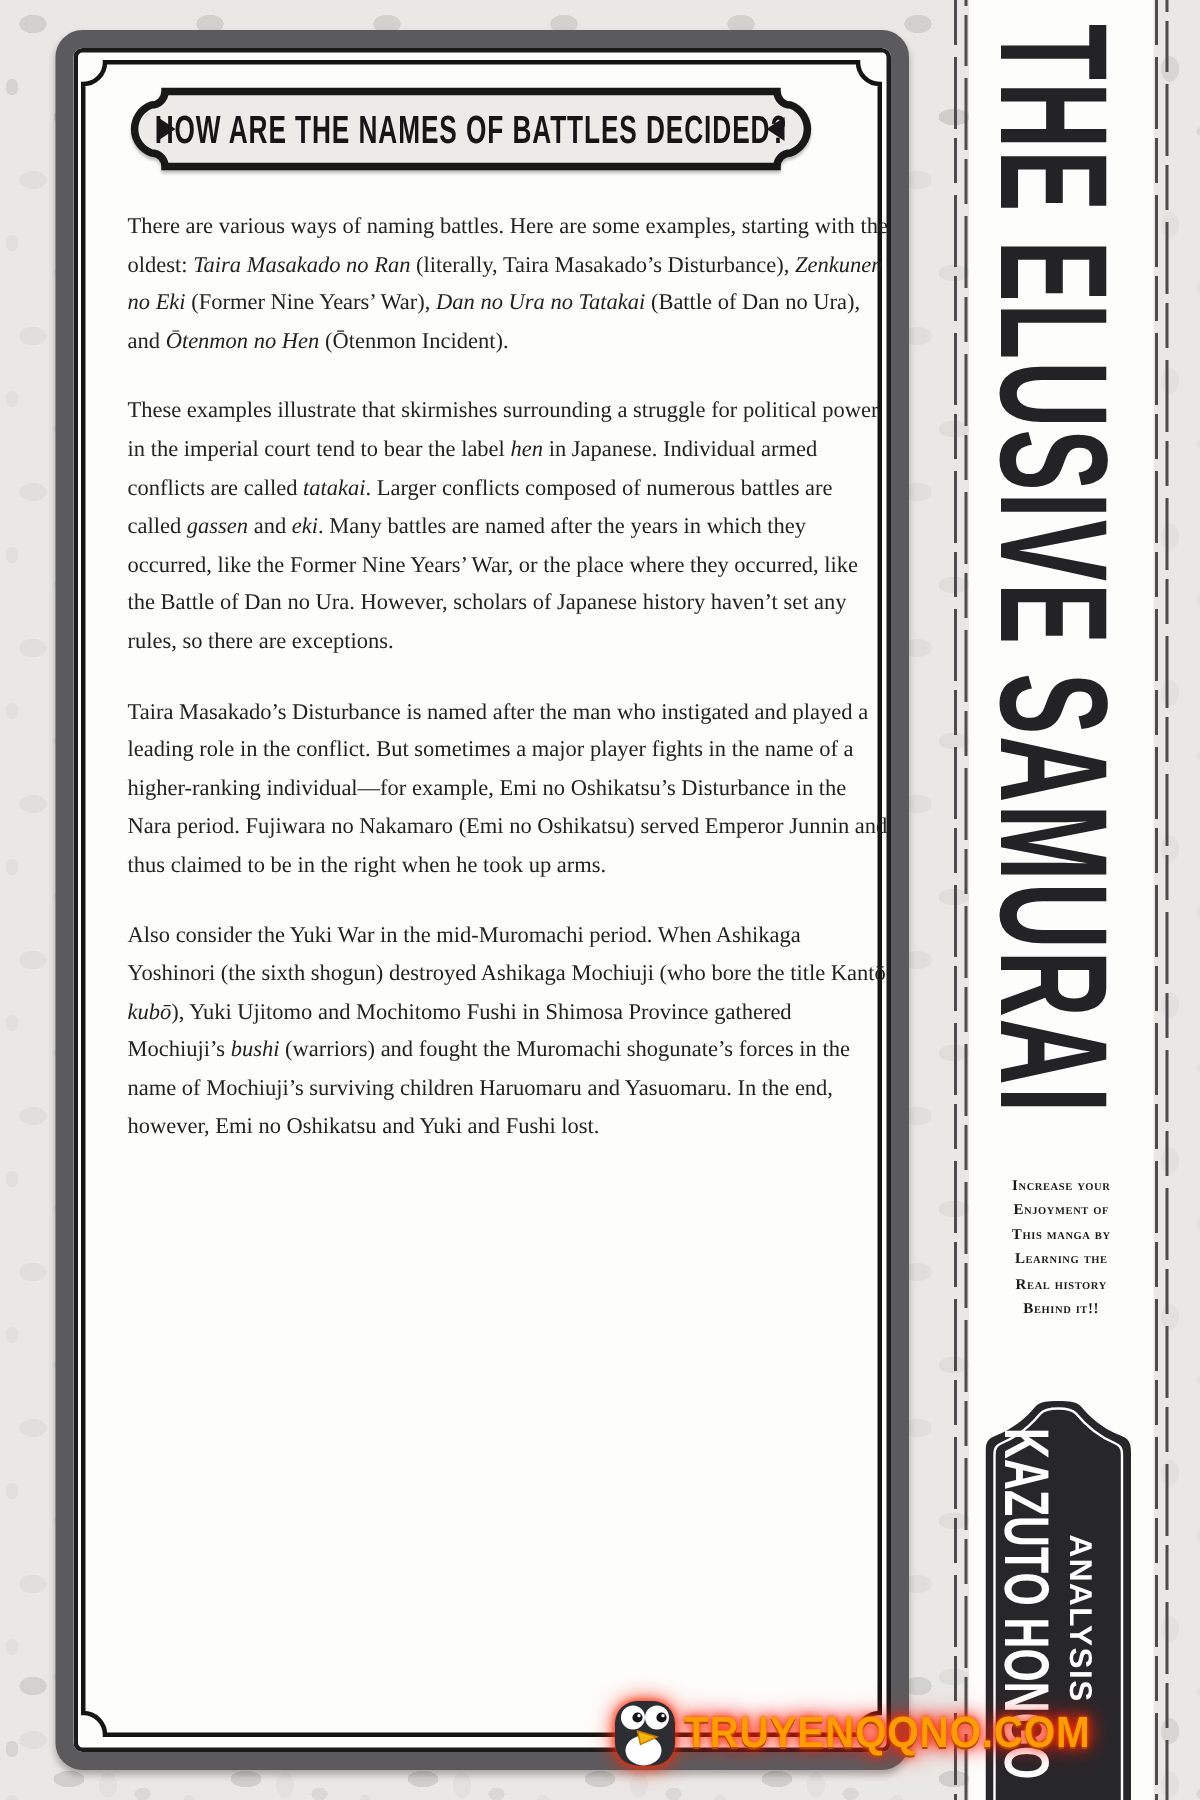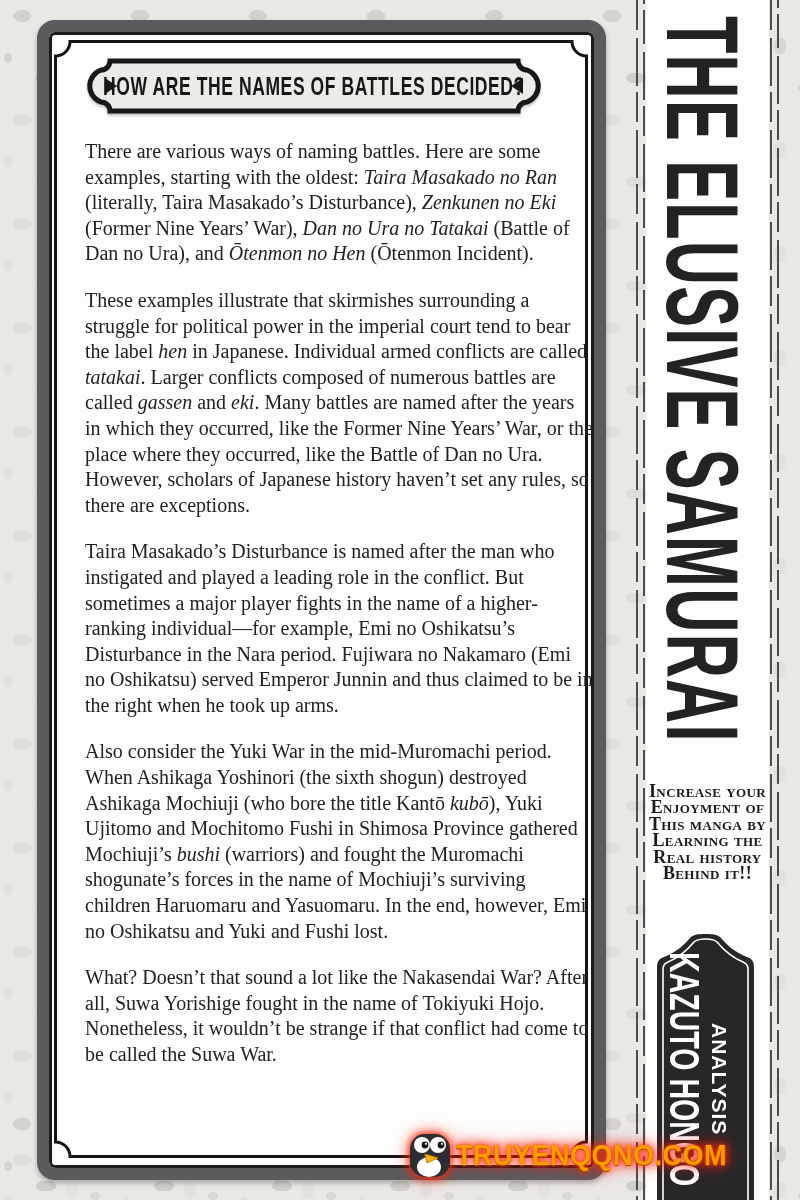--- a/index.html
+++ b/index.html
@@ -36,21 +36,21 @@
   .banner-text{
     position:absolute;left:0;top:0;width:460px;height:58px;
     display:flex;align-items:center;justify-content:center;
     font-family:"Liberation Sans",sans-serif;font-weight:bold;
     font-size:17.5px;letter-spacing:.6px;color:#161616;
     transform:scaleY(1.5);
   }
   
   .article{
     position:absolute;left:85px;top:139px;width:508px;
-    font-size:20px;line-height:25.6px;color:#222;
+    font-size:15px;line-height:25.6px;color:#222;
   }
   .article p{margin:0 0 21px 0;}
   .article i{font-style:italic;}
   
   .side-strip{position:absolute;left:646px;top:0;width:123px;height:1200px;background:#fdfdfc;}
   .vrule{position:absolute;top:0;width:2px;height:1200px;
     background:repeating-linear-gradient(to bottom,#4c4c4e 0 30px,transparent 30px 38px,#4c4c4e 38px 86px,transparent 86px 92px);}
   .vrule.r1{left:636px;}
   .vrule.r2{left:643px;background-position:0 14px;}
   .vrule.r3{left:770px;}
@@ -59,21 +59,21 @@
     position:absolute;left:650px;top:16px;height:1180px;width:104px;
     writing-mode:vertical-rl;text-orientation:sideways;
     font-family:"Liberation Sans",sans-serif;font-weight:bold;
     font-size:102px;letter-spacing:2px;color:#232325;
     transform:scaleY(.6);transform-origin:top center;
     white-space:nowrap;line-height:104px;
   }
   .tagline{
     position:absolute;left:647px;top:783px;width:121px;
     font-family:"Liberation Serif",serif;font-variant:small-caps;font-weight:bold;
-    font-size:18px;line-height:16.4px;letter-spacing:.4px;color:#1a1a1a;
+    font-size:10px;line-height:16.4px;letter-spacing:.4px;color:#1a1a1a;
     text-align:center;white-space:pre-line;
   }
   .analysis-box{position:absolute;left:657px;top:934px;width:97px;height:266px;}
   .analysis-label{
     position:absolute;left:707px;top:1023px;
     writing-mode:vertical-rl;text-orientation:sideways;
     font-family:"Liberation Sans",sans-serif;font-weight:bold;
     font-size:21px;letter-spacing:1px;color:#ffffff;white-space:nowrap;
   }
   .author-name{
@@ -113,21 +113,20 @@
     <polygon points="439,21 427,29 439,37" fill="#181818"></polygon>
   </svg>
   <span class="banner-text">HOW ARE THE NAMES OF BATTLES DECIDED?</span>
 </div>
 
 <div class="article">
     <p><span>There are various ways of naming battles. Here are some examples, starting with the oldest: </span><i>Taira Masakado no Ran</i><span> (literally, Taira Masakado’s Disturbance), </span><i>Zenkunen no Eki</i><span> (Former Nine Years’ War), </span><i>Dan no Ura no Tatakai</i><span> (Battle of Dan no Ura), and </span><i>Ōtenmon no Hen</i><span> (Ōtenmon Incident).</span></p>
     <p><span>These examples illustrate that skirmishes surrounding a struggle for political power in the imperial court tend to bear the label </span><i>hen</i><span> in Japanese. Individual armed conflicts are called </span><i>tatakai</i><span>. Larger conflicts composed of numerous battles are called </span><i>gassen</i><span> and </span><i>eki</i><span>. Many battles are named after the years in which they occurred, like the Former Nine Years’ War, or the place where they occurred, like the Battle of Dan no Ura. However, scholars of Japanese history haven’t set any rules, so there are exceptions.</span></p>
     <p><span>Taira Masakado’s Disturbance is named after the man who instigated and played a leading role in the conflict. But sometimes a major player fights in the name of a higher-ranking individual—for example, Emi no Oshikatsu’s Disturbance in the Nara period. Fujiwara no Nakamaro (Emi no Oshikatsu) served Emperor Junnin and thus claimed to be in the right when he took up arms.</span></p>
     <p><span>Also consider the Yuki War in the mid-Muromachi period. When Ashikaga Yoshinori (the sixth shogun) destroyed Ashikaga Mochiuji (who bore the title Kantō </span><i>kubō</i><span>), Yuki Ujitomo and Mochitomo Fushi in Shimosa Province gathered Mochiuji’s </span><i>bushi</i><span> (warriors) and fought the Muromachi shogunate’s forces in the name of Mochiuji’s surviving children Haruomaru and Yasuomaru. In the end, however, Emi no Oshikatsu and Yuki and Fushi lost.</span></p>
-    <p><span>What? Doesn’t that sound a lot like the Nakasendai War? After all, Suwa Yorishige fought in the name of Tokiyuki Hojo. Nonetheless, it wouldn’t be strange if that conflict had come to be called the Suwa War.</span></p>
   </div>
 
 <div class="side-strip"></div>
 <div class="vrule r1"></div>
 <div class="vrule r2"></div>
 <div class="vrule r3"></div>
 <div class="vrule r4"></div>
 
 <div class="series-title">THE ELUSIVE SAMURAI</div>
 

